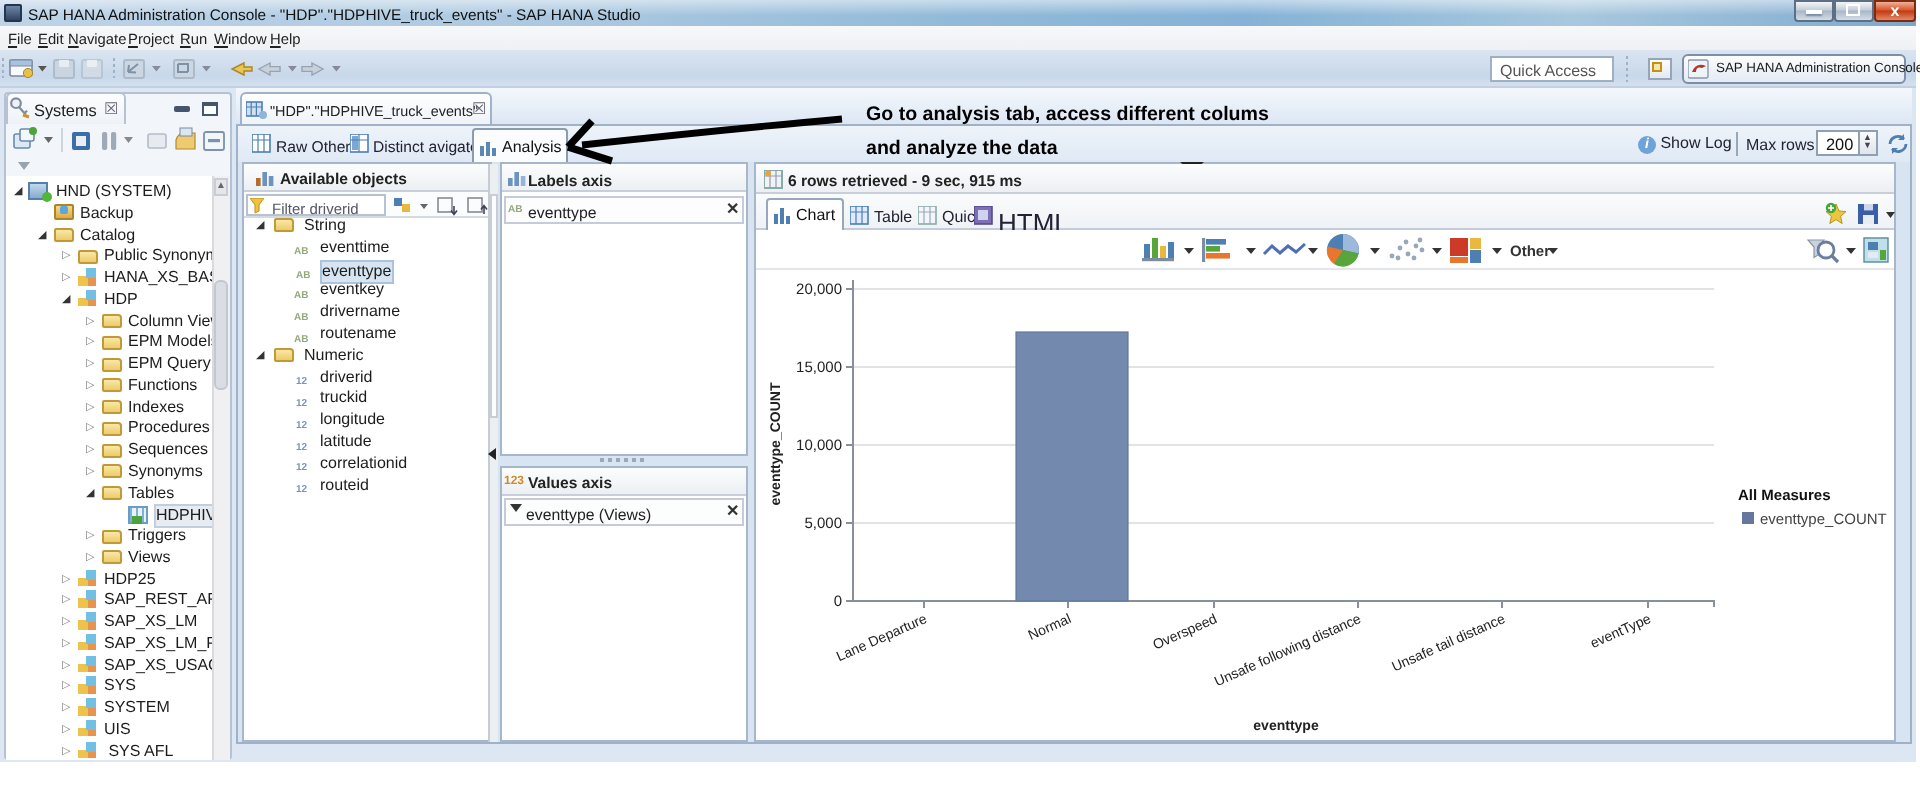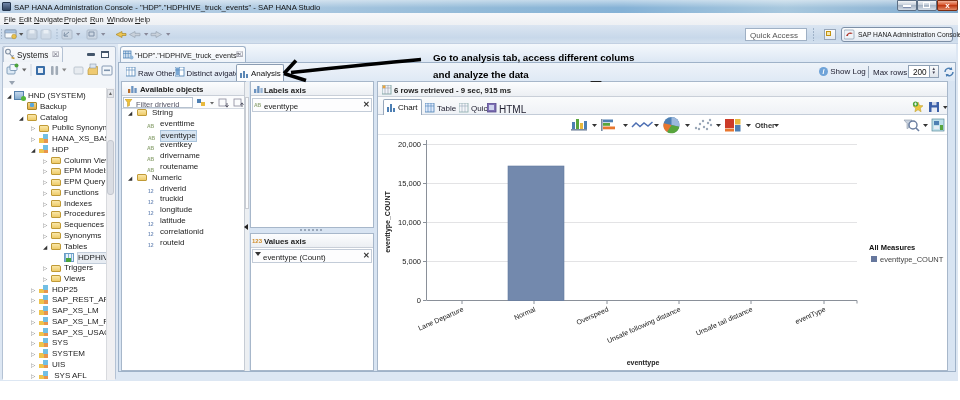--- a/index.html
+++ b/index.html
@@ -302,21 +302,21 @@
 <div class="a" style="left:264px;top:101.5px;font-size:7.9px;color:#222">eventtype</div>
 <div class="a" style="left:363px;top:100px;font-size:8px;color:#333;font-weight:bold">✕</div>
 
 <div class="a" style="left:300px;top:229px;width:24px;height:2px;background:repeating-linear-gradient(90deg,#9aa8ba 0 2px,transparent 2px 4px)"></div>
 <div class="a" style="left:250px;top:233px;width:124px;height:138px;background:#fff;border:1px solid #a7b7ca"></div>
 <div class="hdr" style="left:251px;top:234px;width:122px;height:14px"></div>
 <div class="a" style="left:252px;top:238px;font-size:6px;font-weight:bold;color:#d08b28">123</div>
 <div class="a" style="left:264px;top:237px;font-size:7.8px;font-weight:bold;color:#222">Values axis</div>
 <div class="a" style="left:252px;top:249px;width:120px;height:14px;background:#fdfdfe;border:1px solid #c3ccd8"></div>
 <div class="a" style="left:255px;top:252px;width:0;height:0;border-left:3.5px solid transparent;border-right:3.5px solid transparent;border-top:4.5px solid #333"></div>
-<div class="a" style="left:263px;top:252.5px;font-size:7.9px;color:#222">eventtype (Count)</div>
+<div class="a" style="left:263px;top:252.5px;font-size:7.9px;color:#222">eventtype (Views)</div>
 <div class="a" style="left:363px;top:251px;font-size:8px;color:#333;font-weight:bold">✕</div>
 
 <div class="a" style="left:377px;top:81px;width:571px;height:290px;background:#fff;border:1px solid #a7b7ca"></div>
 <div class="a" style="left:590px;top:81px;width:0;height:0;border-left:6px solid transparent;border-right:6px solid transparent;border-top:5px solid #222"></div>
 <div class="hdr" style="left:378px;top:82px;width:569px;height:15px"></div>
 <svg class="a" style="left:382px;top:85px" width="10" height="10">
     <rect x="0" y="0" width="9" height="9" fill="#eef3f8" stroke="#8aa"></rect>
     <path d="M0 3 h9 M3 0 v9 M6 0 v9" stroke="#99a" stroke-width=".6"></path>
     <circle cx="2" cy="1.7" r="1.5" fill="#e8a33d"></circle>
   </svg>
@@ -337,21 +337,21 @@
 <div class="a" style="left:437px;top:103.5px;font-size:8px;color:#223">Table</div>
 <svg class="a" style="left:459px;top:103px" width="10" height="10">
     <rect x="0" y="0" width="9" height="9" fill="#f4f6f9" stroke="#8aa" stroke-width=".8"></rect>
     <path d="M0 3 h9 M3 0 v9 M6 0 v9" stroke="#9ab" stroke-width=".6"></path>
   </svg>
 <div class="a" style="left:471px;top:103.5px;font-size:8px;color:#223">Quick</div>
 <svg class="a" style="left:487px;top:103px" width="10" height="10">
     <rect x="0" y="0" width="9" height="9" fill="#7d6fb3" stroke="#554a8a" stroke-width=".8"></rect>
     <rect x="2" y="2" width="5" height="5" fill="#cfd4ee"></rect>
   </svg>
-<div class="a" style="left:499px;top:103.5px;font-size:10px;color:#223">HTML</div>
+<div class="a" style="left:499px;top:103.5px;font-size:13px;color:#223">HTML</div>
 
 <svg class="a" style="left:912px;top:101px" width="36" height="13">
  <path d="M6 1 l1.5 3.5 3.5 .3 -2.7 2.4 .8 3.6 -3.1 -2 -3.1 2 .8 -3.6 -2.7 -2.4 3.5 -.3 z" fill="#ecc63f" stroke="#b8961e" stroke-width=".5"></path>
  <circle cx="3.5" cy="3" r="2.6" fill="#4aa43c"></circle>
     <path d="M2 3 h3 M3.5 1.5 v3" stroke="#fff" stroke-width=".8"></path>
  <rect x="17" y="1" width="10" height="10" fill="#3a5fa8"></rect>
     <rect x="20" y="1" width="4.5" height="3.2" fill="#cdd6ea"></rect>
     <rect x="19.5" y="6.5" width="5.5" height="4.5" fill="#e8ecf5"></rect>
  <path d="M31 5 l4.5 0 -2.25 3 z" fill="#333"></path>
 </svg>

